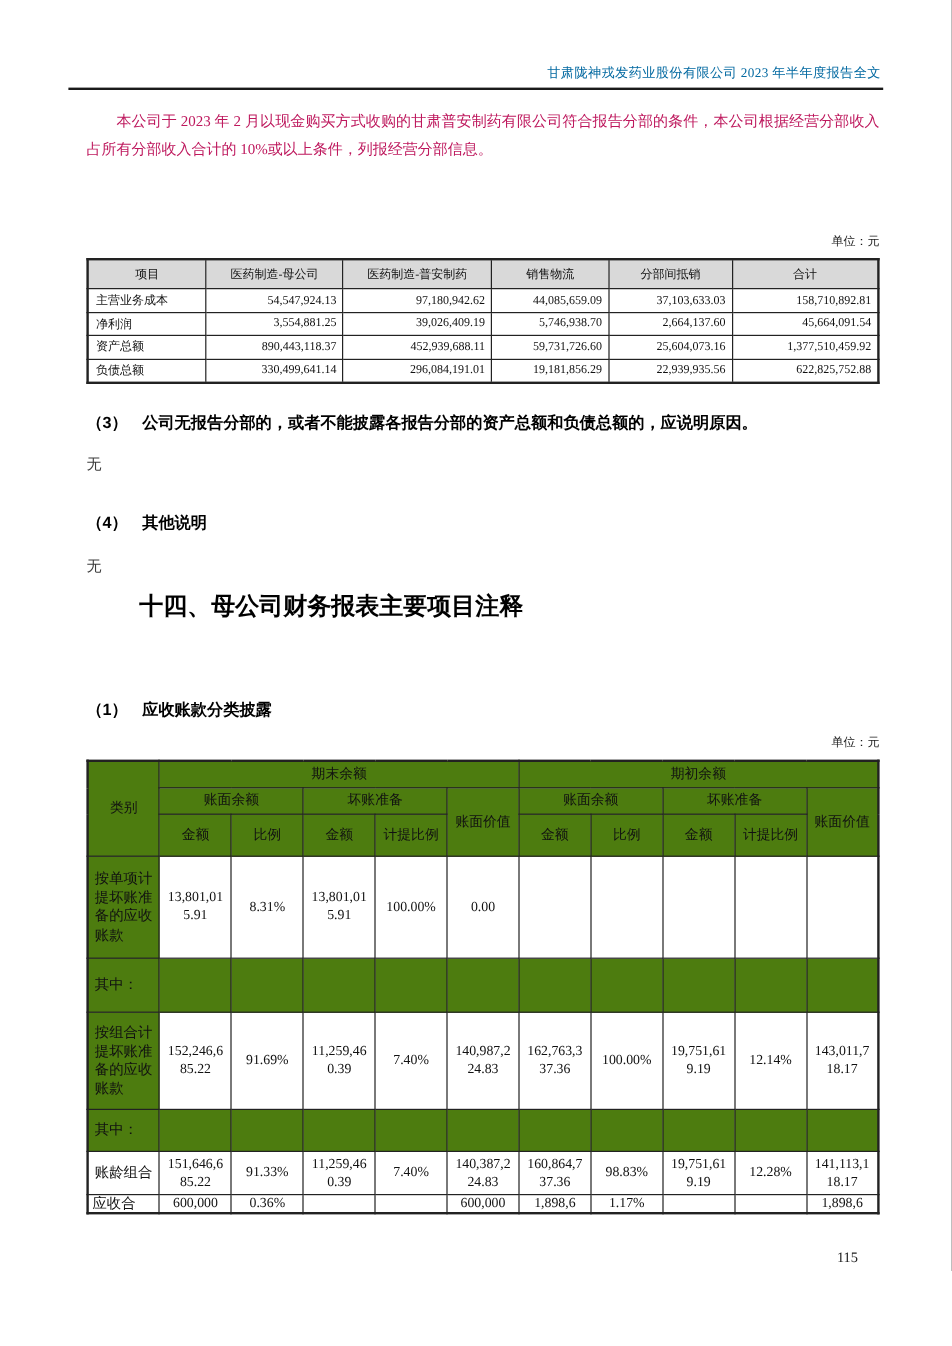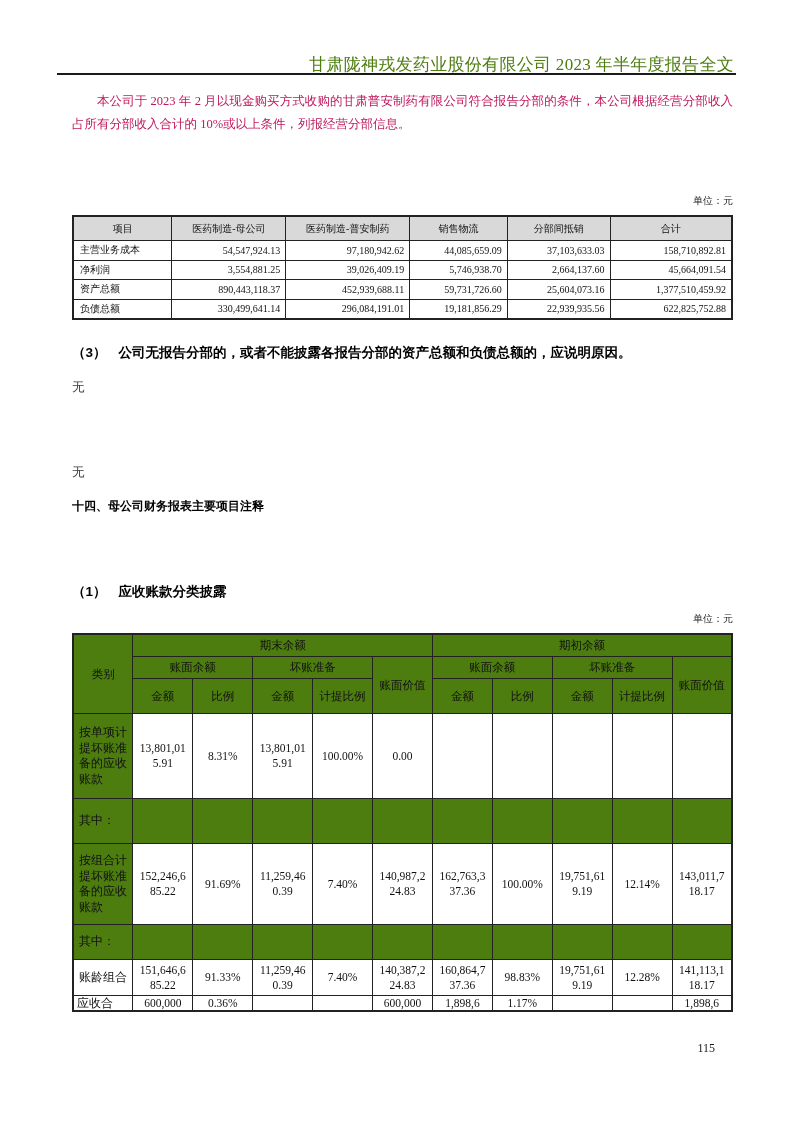--- a/index.html
+++ b/index.html
@@ -8,41 +8,41 @@
     width:793px;height:1122px;
     margin:0 auto;
     background:#ffffff;
     font-family:"Liberation Serif","DejaVu Serif",serif;
     color:#111;
     overflow:hidden;
   }
   
   .header-title{
     position:absolute;top:53px;right:59px;
-    font-size:17px;letter-spacing:.3px;color:#4d7c0f;
+    font-size:11px;letter-spacing:.3px;color:#0369a1;
   }
   .header-rule{
     position:absolute;top:73px;left:57px;right:57px;
     height:2px;background:#1a1a1a;
   }
   
   .body-para{
     position:absolute;top:90px;left:72px;right:60px;
     margin:0;font-size:12.5px;line-height:23px;
     text-align:justify;text-indent:2em;color:#be185d;
   }
   .none-text{position:absolute;left:72px;font-size:12.5px;color:#3c3c3c;}
   
   .hsec{
     position:absolute;left:72px;right:60px;
     font-family:"Liberation Sans","DejaVu Sans",sans-serif;
     font-weight:700;color:#000;font-size:13.5px;line-height:18px;
   }
   .hsec .hnum{margin-right:12px;}
-  .hbig{font-size:12px;}
+  .hbig{font-size:20px;margin-left:44px;}
   .unit-label{
     position:absolute;right:60px;font-size:10px;color:#1a1a1a;
   }
   
   table{border-collapse:collapse;table-layout:fixed;}
   th,td{border:1px solid #222;vertical-align:middle;word-break:break-all;}
   .shade{background:#4d7c0f;}
   
   .t1{
     position:absolute;top:215px;left:72px;
@@ -142,20 +142,23 @@
           <td class="num">622,825,752.88</td>
         </tr>
       </tbody>
   </table>
 
   <div class="hsec" style="top:344px;">
     <span class="hnum">（3）</span><span>公司无报告分部的，或者不能披露各报告分部的资产总额和负债总额的，应说明原因。</span>
   </div>
   <div class="none-text" style="top:379px;">无</div>
 
+  <div class="hsec" style="top:427px;">
+    <span class="hnum">（4）</span><span>其他说明</span>
+  </div>
   <div class="none-text" style="top:464px;">无</div>
 
   <div class="hsec hbig" style="top:497px;">十四、母公司财务报表主要项目注释</div>
 
 
   <div class="hsec" style="top:583px;">
     <span class="hnum">（1）</span><span>应收账款分类披露</span>
   </div>
 
   <div class="unit-label" style="top:612px;">单位：元</div>

